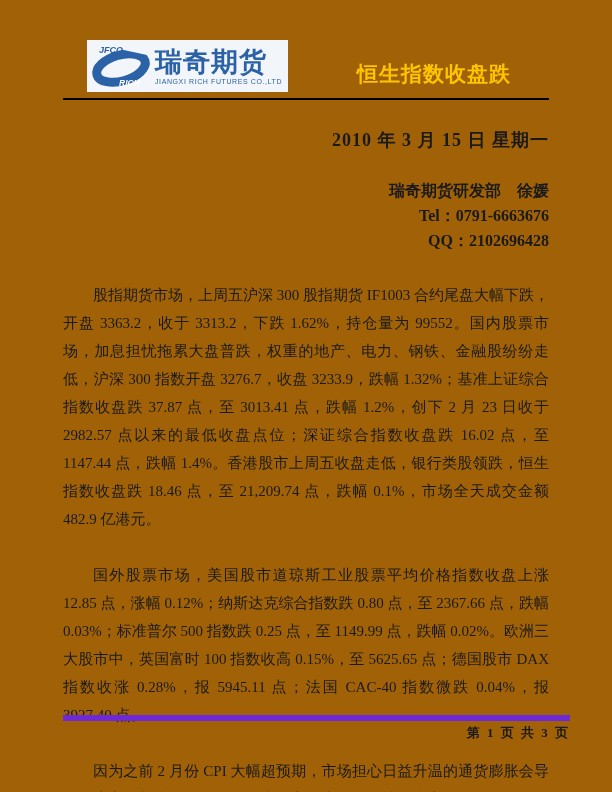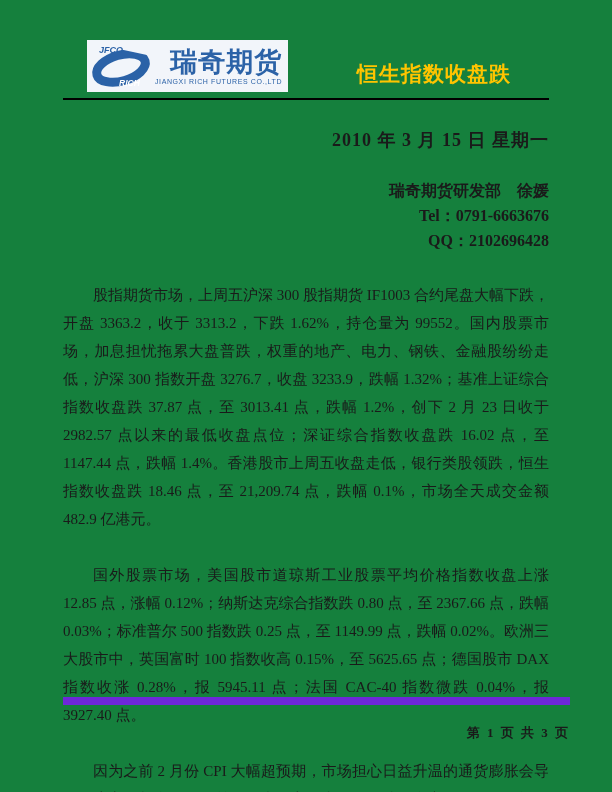--- a/index.html
+++ b/index.html
@@ -1,20 +1,20 @@
 <!DOCTYPE html>
 <html><head>
 <meta charset="utf-8">
 <style>
   html,body { margin:0; padding:0; background:#888; }
   .page {
     position:relative;
     width:612px; height:792px;
     margin:0 auto;
-    background:#15803d;
+    background:#a16207;
     box-sizing:border-box;
     padding:40px 63px 0 63px;
     font-family:"Liberation Serif","DejaVu Serif",serif;
     color:#1a1a1a;
     overflow:hidden;
   }
 
   
   .header {
     display:flex;
@@ -27,21 +27,21 @@
   .logo-box {
     display:flex;
     align-items:center;
     background:#f2f5fa;
     padding:2px 6px 2px 2px;
     margin-left:24px;
     height:52px;
     box-sizing:border-box;
   }
   .logo-mark { position:relative; width:64px; height:50px; flex:0 0 auto; }
-  .logo-text-col { display:flex; flex-direction:column; justify-content:center; margin-left:2px;text-align:right; }
+  .logo-text-col { display:flex; flex-direction:column; justify-content:center; margin-left:2px; }
   .logo-cn {
     font-family:"Liberation Sans","DejaVu Sans",sans-serif;
     font-weight:bold;
     font-size:27px;
     line-height:30px;
     letter-spacing:1px;
     color:#2b62a7;
     white-space:nowrap;
   }
   .logo-en {
@@ -85,22 +85,22 @@
     font-size:15px;
     line-height:28px;
     text-align:justify;
     text-indent:2em;
   }
 
   
   .footer {
     position:absolute;
     left:63px; right:42px; bottom:50px;
-    border-top:8px solid #6d28d9;
-    padding-top:19px;
+    border-top:6px solid #6d28d9;
+    padding-top:3px;
     text-align:right;
     font-size:13px;
     font-weight:bold;
     letter-spacing:2px;
   }
 </style>
 </head>
 <body>
 
 <div class="page">

